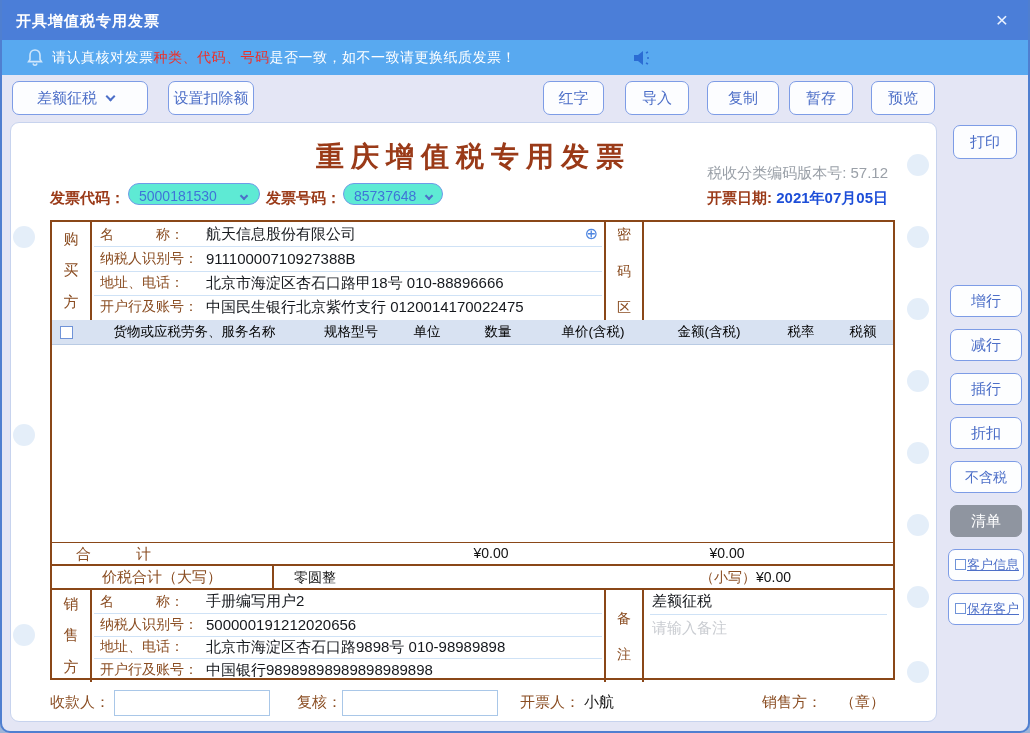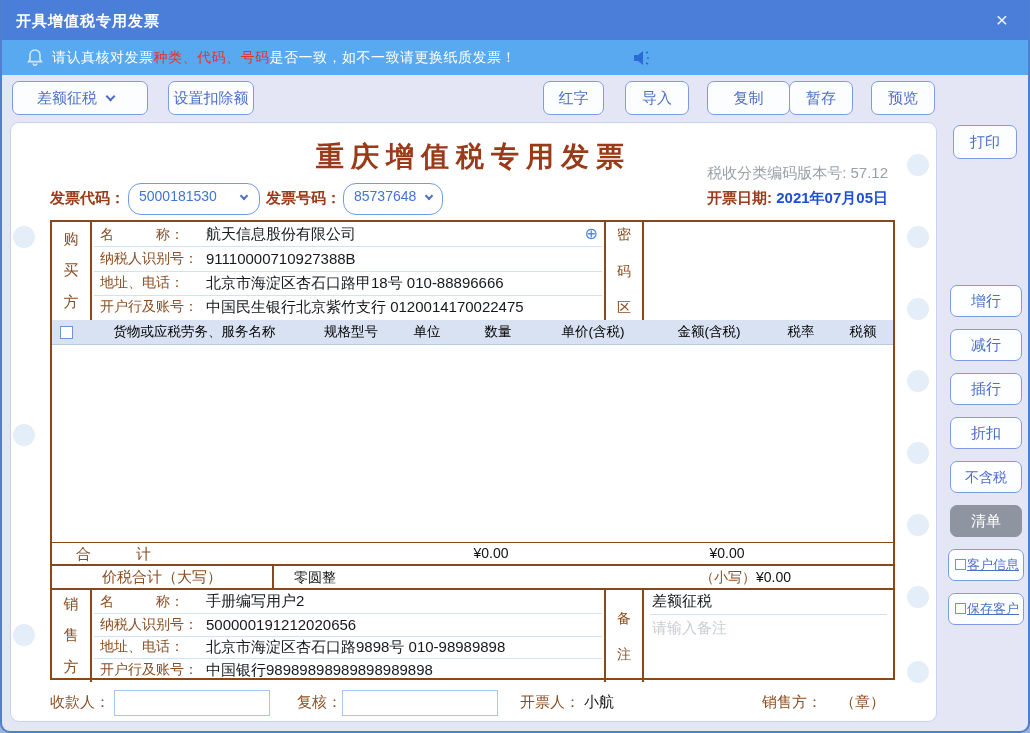--- a/index.html
+++ b/index.html
@@ -50,21 +50,21 @@
     background:#fff; border:1px solid #c7d3ee; border-radius:9px;
   }
   .dot{ position:absolute; width:22px; height:22px; border-radius:50%; background:#ddeaf8; opacity:.8; }
 
   
   .inv-title{ position:absolute; left:0; top:138px; width:943px; text-align:center;
     font-family:"DejaVu Serif","Liberation Serif",serif; font-size:28px; color:#9a3a18; letter-spacing:7px; font-weight:bold; }
   .version{ position:absolute; right:140px; top:164px; font-size:15px; color:#9aa0a8; }
   .hdr-label{ position:absolute; font-size:15px; font-weight:bold; color:#9a3a18; }
   .hdr-select{
-    position:absolute; height:32px; background:#ffffff; border:1px solid #6f9be8; border-radius:13px;
+    position:absolute; height:22px; background:#5eead4; border:1px solid #6f9be8; border-radius:13px;
     color:#3f74d8; font-size:14px; line-height:25px; padding-left:10px; cursor:pointer;
   }
   .hdr-select .chev{ border-color:#4d6fc8; width:6px; height:6px; }
   .date-line{ position:absolute; top:189px; right:140px; font-size:15px; }
   .date-line .lab{ color:#9a3a18; font-weight:bold; }
   .date-line .val{ color:#1d4ed8; font-weight:bold; }
 
   
   .invoice{ position:absolute; left:48px; top:220px; width:845px; height:460px;
     border:2px solid #8a4718; background:#fff; }
@@ -154,21 +154,21 @@
   <svg class="speaker" width="22" height="18" viewBox="0 0 22 18">
     <path d="M2 6 L6 6 L11 2 L11 16 L6 12 L2 12 Z" fill="#2b6cd4"></path>
     <path d="M14 4 L16 3 M15 9 L17 9 M14 14 L16 15" stroke="#2b6cd4" stroke-width="1.6" fill="none"></path>
   </svg>
 
   <div class="toolbar">
     <div class="select" style="left:10px;width:136px;padding-left:24px;"><span>差额征税</span><span class="chev"></span></div>
     <button class="btn" style="left:166px;width:86px;">设置扣除额</button>
     <button class="btn" style="left:541px;width:61px;">红字</button>
     <button class="btn" style="left:623px;width:64px;">导入</button>
-    <button class="btn" style="left:705px;width:83px;">复制</button>
+    <button class="btn" style="left:705px;width:72px;">复制</button>
     <button class="btn" style="left:787px;width:64px;">暂存</button>
     <button class="btn" style="left:869px;width:64px;">预览</button>
     <button class="btn" style="left:951px;width:64px;margin-top:44px;">打印</button>
   </div>
 
   <div class="panel"></div>
 
   <div class="dot" style="left:11px;top:226px;"></div>
   <div class="dot" style="left:11px;top:424px;"></div>
   <div class="dot" style="left:11px;top:624px;"></div>

